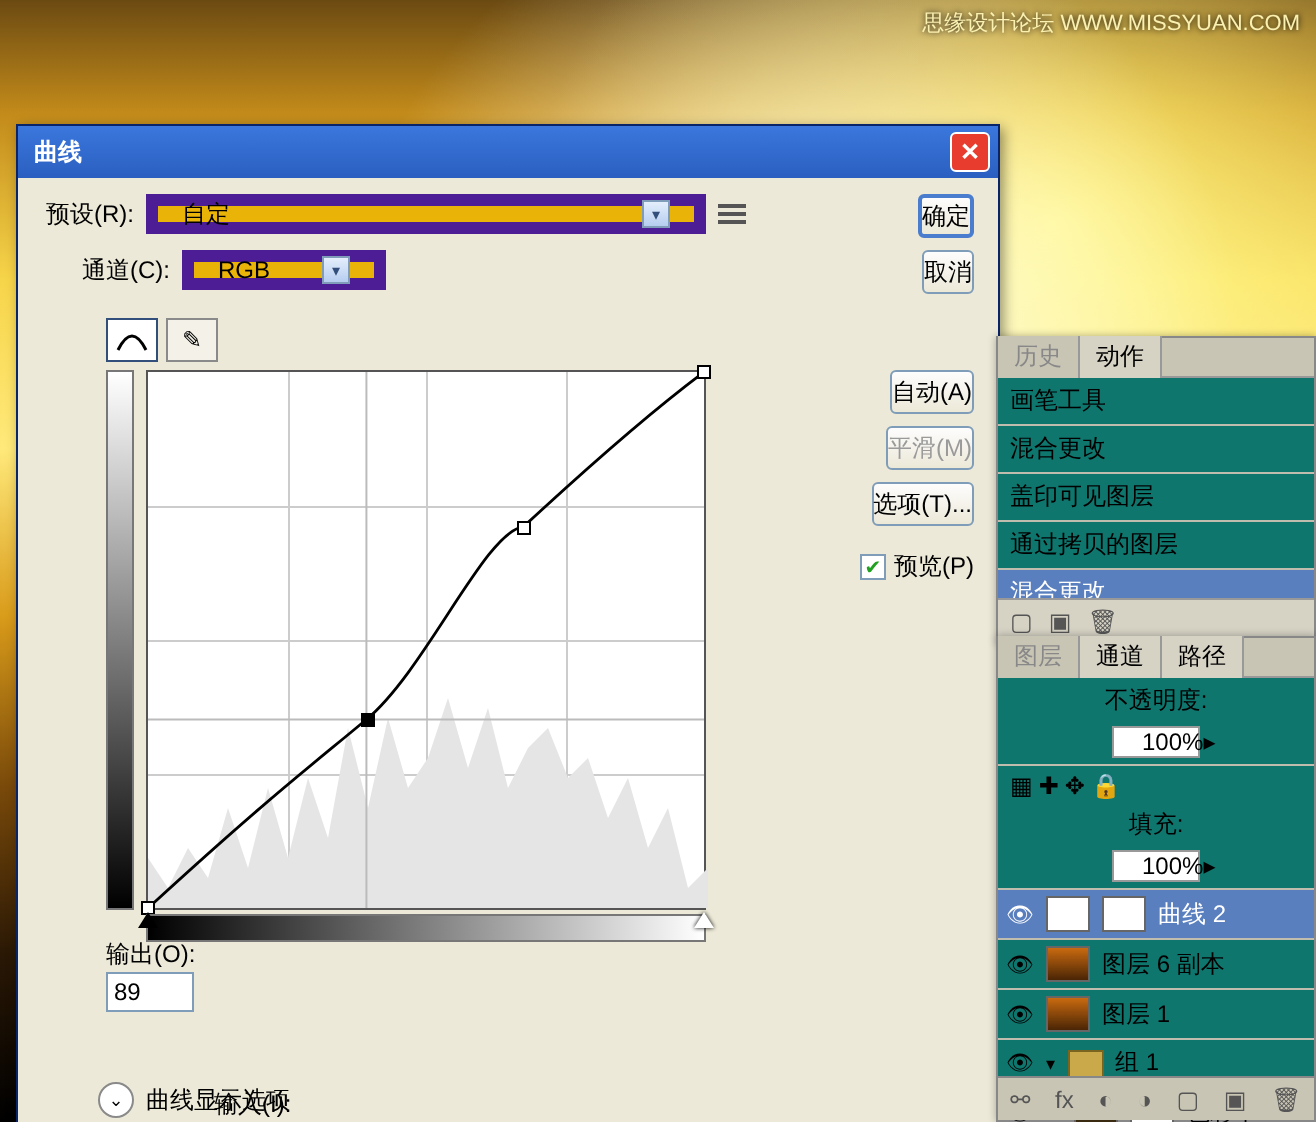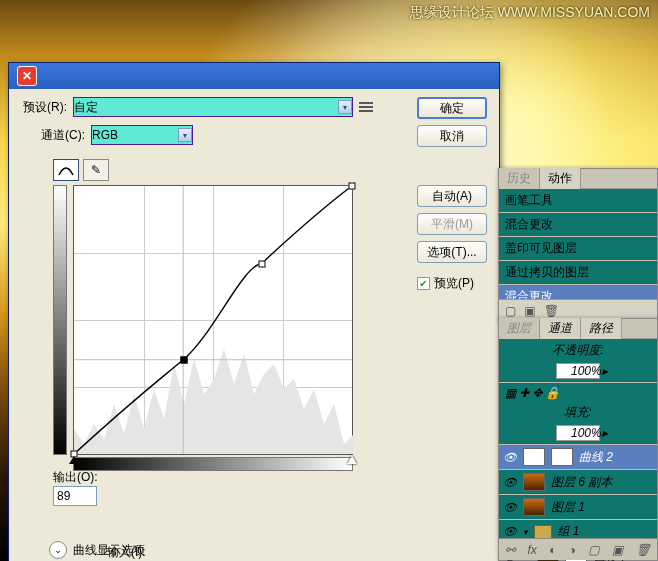--- a/index.html
+++ b/index.html
@@ -1,30 +1,30 @@
 <!DOCTYPE html>
 <html><head>
 <meta charset="utf-8">
 <style>
   * { box-sizing: border-box; font-family: "Microsoft YaHei", Tahoma, sans-serif; font-size: 12px; }
   body { margin: 0; width: 658px; height: 561px; background: #000; overflow: hidden; position: relative; }
   .bg { position: absolute; inset: 0; background: linear-gradient(180deg,#6b4a12 0%,#c28a1a 10%,#f7d54a 25%,#ffe97a 40%,#d99b1a 55%,#7a4a0a 70%,#2a1805 85%,#000 100%); }
   .bg::before { content:""; position:absolute; inset:0; background: radial-gradient(ellipse at 60% 30%, #fffbe0 0%, transparent 40%), radial-gradient(ellipse at 80% 20%, #ffdd66 0%, transparent 35%); mix-blend-mode: screen; }
-  .watermark { position:absolute; top:4px; right:8px; color:#faf0b0; text-shadow:0 0 3px #000; font-size:14px;padding-left:30px; }
+  .watermark { position:absolute; top:4px; right:8px; color:#faf0b0; text-shadow:0 0 3px #000; font-size:11px;padding-left:30px; }
   .dialog { position:absolute; left:8px; top:62px; width:492px; height:512px; background:#ece9d8; border:1px solid #0a246a; box-shadow:2px 2px 6px rgba(0,0,0,.4); display:flex; flex-direction:column; }
   .titlebar { height:26px; background:linear-gradient(#3b77dd,#2a5fc0); color:#fff; display:flex; align-items:center; padding:0 4px 0 8px; font-weight:bold; }
   .titlebar .title { flex:1; }
   .closebtn { width:20px; height:20px; background:#e83c2e; border:1px solid #fff; border-radius:3px; color:#fff; display:flex; align-items:center; justify-content:center; cursor:pointer; }
   .dlgbody { flex:1; padding:8px 12px 8px 14px; position:relative; }
   .row { display:flex; align-items:center; gap:6px; margin-bottom:8px;text-align:center; }
   .lbl { color:#000; }
-  .select, .input { background:#5eead4; border:1px solid #4c1d95; height:20px; padding:0 0; }
+  .select, .input { background:#eab308; border:6px solid #4c1d95; height:20px; padding:0 12px; }
   .select { display:flex; align-items:center; justify-content:space-between; }
   .drop { width:14px; height:14px; background:linear-gradient(#e4eefc,#b6cdf0); border:1px solid #7f9db9; display:flex; align-items:center; justify-content:center; font-size:8px; color:#314f7a; }
-  .btnstack { position:absolute; right:12px; top:8px; width:70px; display:flex; flex-direction:column; gap:6px; }
+  .btnstack { position:absolute; right:12px; top:8px; width:70px; display:flex; flex-direction:column; gap:6px;align-items:flex-end; }
   .btn { height:22px; background:linear-gradient(#fdfdfd,#ece9d8); border:1px solid #7f9db9; border-radius:3px; display:flex; align-items:center; justify-content:center; cursor:pointer; }
   .btn.disabled { color:#9a9a9a; }
   .check { display:flex; align-items:center; gap:4px; }
   .checkbox { width:13px; height:13px; border:1px solid #7f9db9; background:#fff; display:flex; align-items:center; justify-content:center; font-size:10px; color:#21a121; }
   .curvearea { position:absolute; left:44px; top:70px; width:340px; height:298px; }
   .toolicons { display:flex; gap:4px; margin-bottom:4px; }
   .ticon { width:26px; height:22px; border:1px solid #8a8a8a; background:#f4f2e8; display:flex; align-items:center; justify-content:center; }
   .ticon.active { background:#fff; border:1px solid #314f7a; }
   .gridwrap { display:flex; }
   .vgrad { width:14px; height:270px; background:linear-gradient(#fff,#000); border:1px solid #777; }
@@ -44,21 +44,21 @@
   .expbtn { width:18px; height:18px; border:1px solid #8a8a8a; background:#fff; border-radius:9px; display:flex; align-items:center; justify-content:center; font-size:9px; }
   
   .panel { position:absolute; right:0; width:160px; background:#0f766e; border:1px solid #888; box-shadow:0 0 4px rgba(0,0,0,.3); }
   .ptabs { display:flex; background:#c9c5b5; border-bottom:1px solid #999; height:20px; align-items:center; }
   .ptab { padding:2px 8px; border-right:1px solid #999; background:#d6d3c5; cursor:pointer; }
   .ptab.dim { color:#888; background:#c9c5b5; }
   .plist { max-height:110px; overflow:hidden; }
   .pitem { padding:3px 6px; border-bottom:1px solid #c0bdaf; display:flex; align-items:center; gap:4px; }
   .pitem.sel { background:#5a7fbf; color:#fff; }
   .pfooter { height:22px; background:#d6d3c5; border-top:1px solid #999; display:flex; align-items:center; gap:8px; padding:0 6px; font-size:11px; color:#555; }
-  .panel2 { top:318px; height:243px;font-style:italic; }
+  .panel2 { top:318px; height:243px; }
   .panel1 { top:168px; }
   .oprow { display:flex; align-items:center; justify-content:flex-end; gap:4px; padding:3px 6px; border-bottom:1px solid #c0bdaf;flex-direction:column; }
   .pct { width:44px; height:16px; border:1px solid #999; background:#fff; display:flex; align-items:center; justify-content:space-between; padding:0 14px; font-size:10px; }
   .layeritem { display:flex; align-items:center; gap:6px; padding:3px 4px; border-bottom:1px solid #c0bdaf; }
   .layeritem.sel { background:#5a7fbf; color:#fff; }
   .eyeico { width:14px; height:14px; display:flex; align-items:center; justify-content:center; font-size:11px; }
   .thumb { width:22px; height:18px; border:1px solid #666; background:#fff; }
   .thumb.orange { background:linear-gradient(#c96a10,#4a2505); }
   .thumb.dark { background:#3a2a10; }
   .mask { width:22px; height:18px; border:1px solid #666; background:#fff; }
@@ -68,20 +68,21 @@
   .menuicon span { height:2px; background:#555; }
 </style>
 </head>
 <body>
 
 <div class="bg"></div>
 <div class="watermark">思缘设计论坛  WWW.MISSYUAN.COM</div>
 
 <div class="dialog">
   <div class="titlebar">
+    <span class="title">曲线</span>
     <div class="closebtn">
       <span>✕</span>
     </div>
   </div>
   <div class="dlgbody">
 
     <div class="row">
       <span class="lbl">预设(R):</span>
       <div class="select" style="width:280px">
         <span>自定</span>

